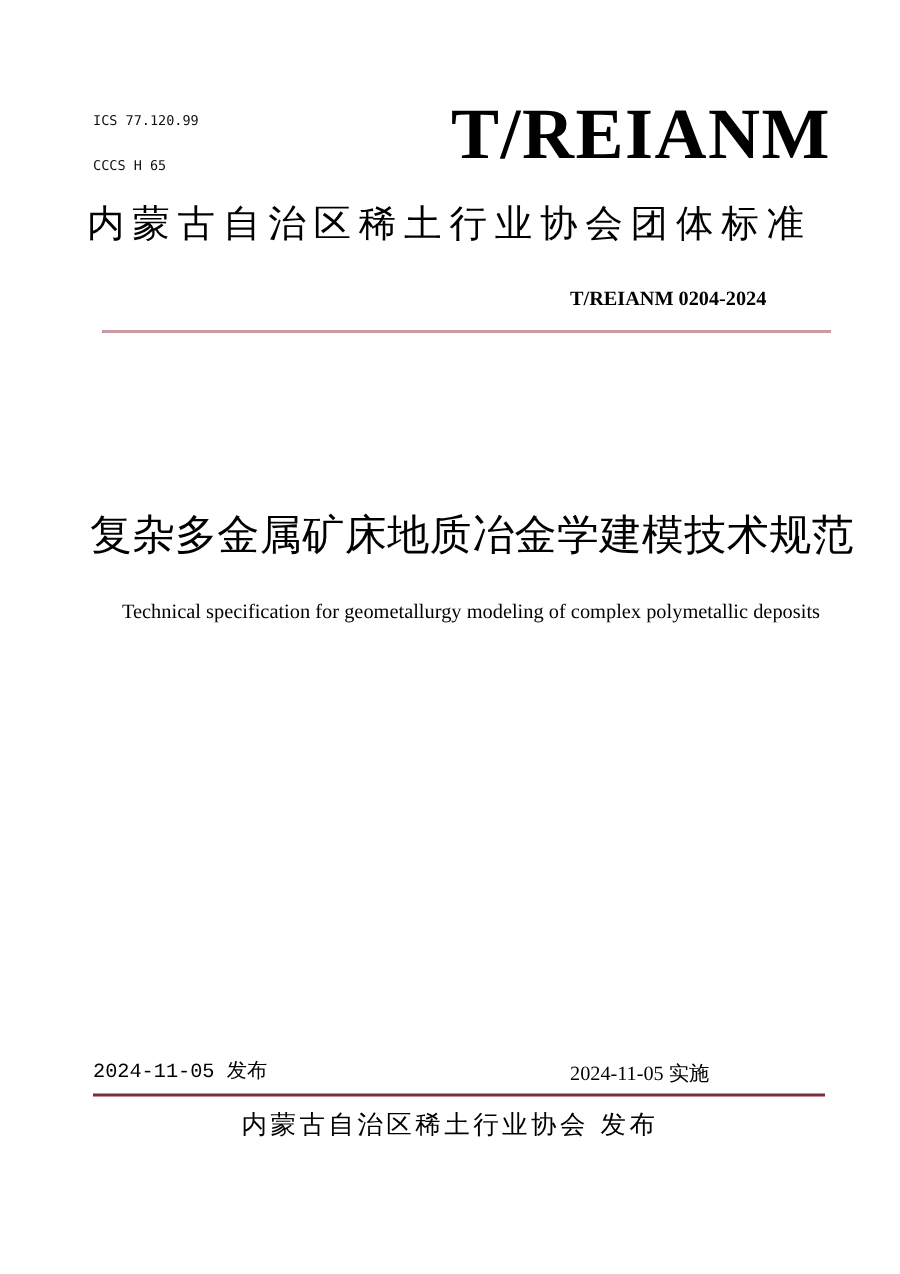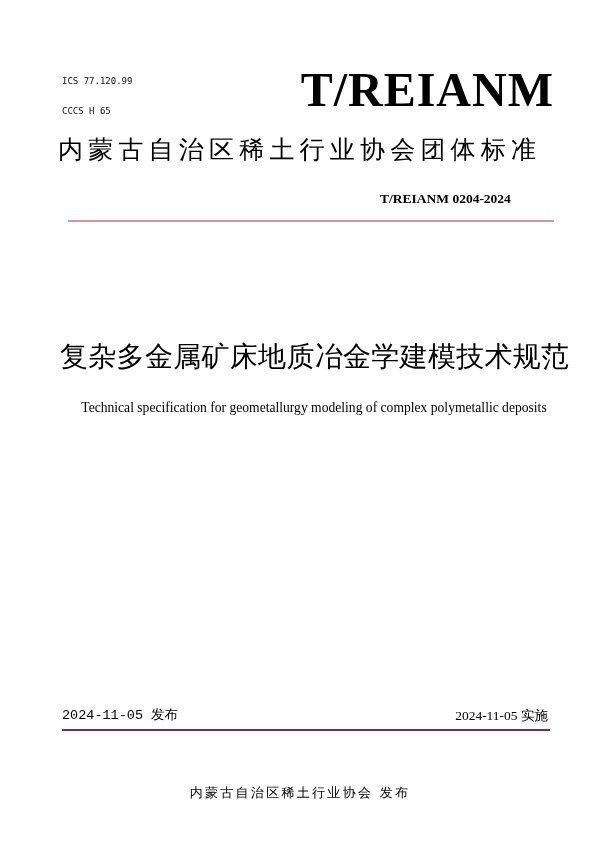--- a/index.html
+++ b/index.html
@@ -92,41 +92,40 @@
       line-height: 18px;
       white-space: nowrap;
     }
     .date-right {
       left: 380px;
       top: 707px;
       width: 168px;
       font-family: "Liberation Serif", serif;
       font-size: 13.5px;
       line-height: 18px;
-      text-align: right;
+      text-align: left;
       white-space: nowrap;
     }
     .line-bottom {
       left: 62px;
       top: 729px;
       width: 488px;
       height: 2px;
       background: #7b2d3c;
     }
     .publisher {
       left: 60px;
       top: 740px;
       width: 480px;
       text-align: center;
       font-family: "DejaVu Sans", sans-serif;
-      font-size: 13px;
+      font-size: 17px;
       line-height: 20px;
       letter-spacing: 2.3px;
       white-space: nowrap;
-      margin-top: 43px;
     }
   </style>
 </head>
 <body>
 
 <div class="abs ics">
   <div>ICS 77.120.99</div>
   <div>CCCS H 65</div>
 </div>
 

